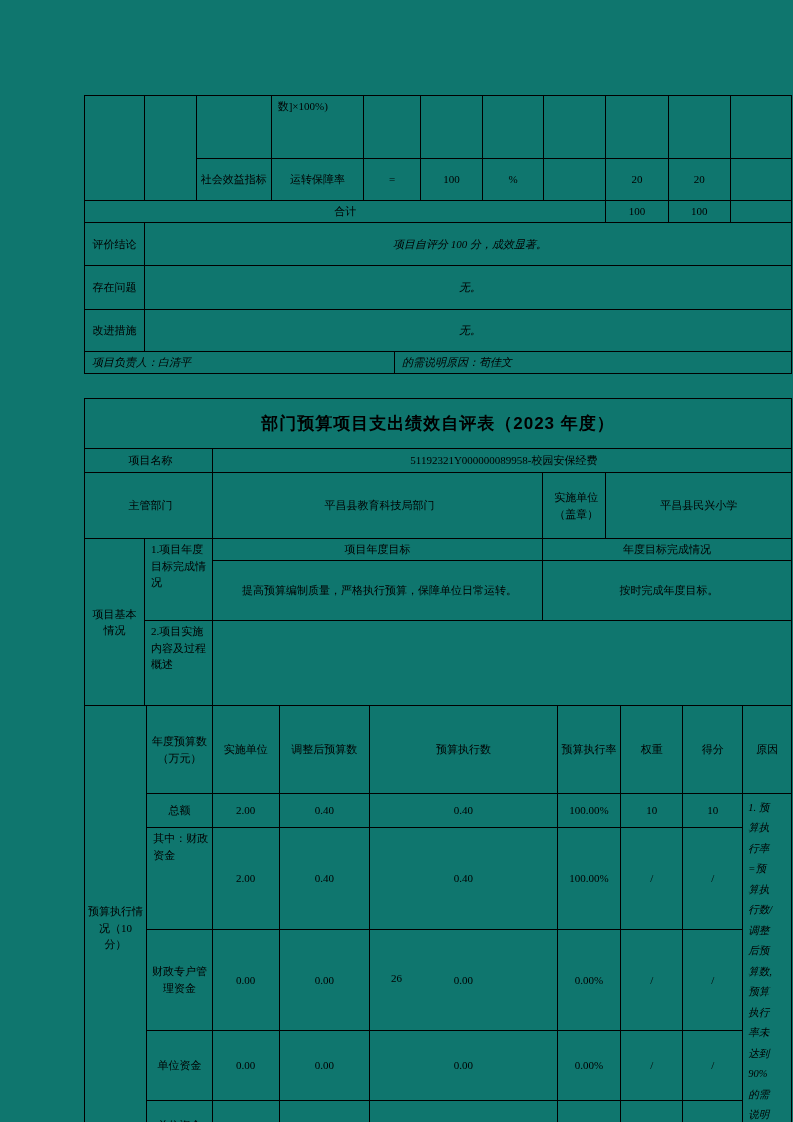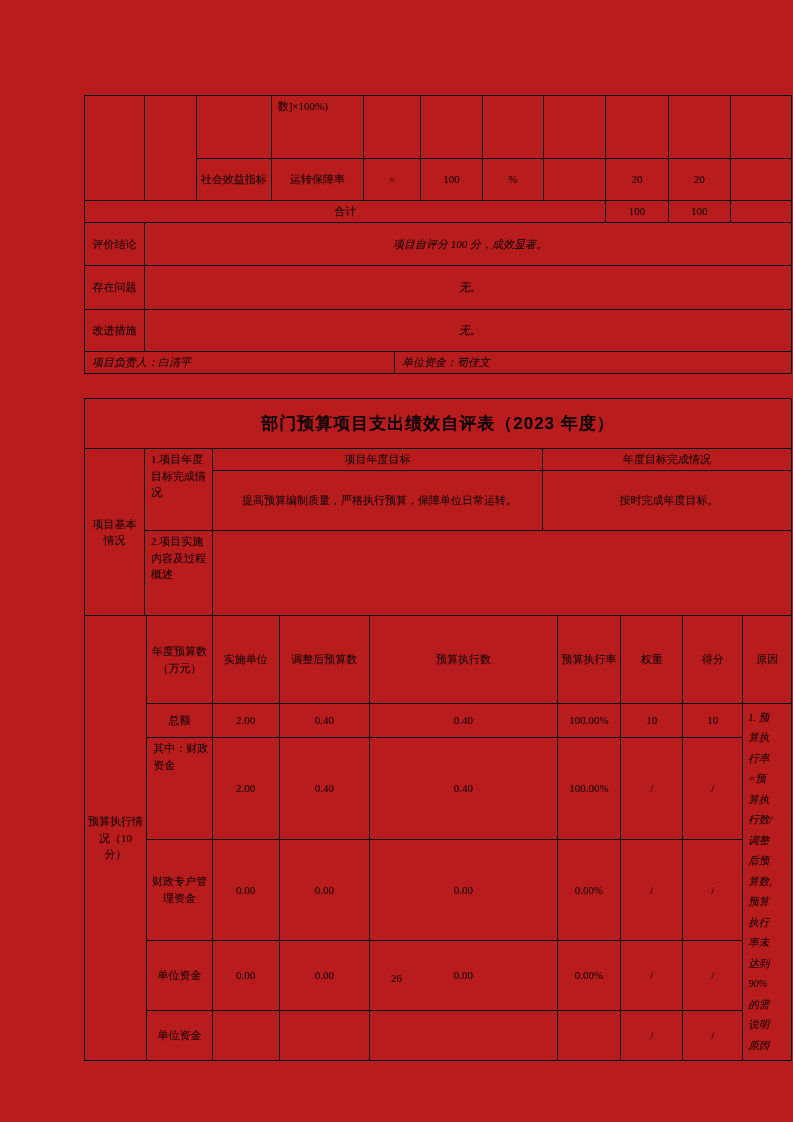--- a/index.html
+++ b/index.html
@@ -1,18 +1,18 @@
 <!DOCTYPE html>
 <html><head>
 <meta charset="utf-8">
 <style>
   * { margin:0; padding:0; box-sizing:border-box; }
   html,body { background:#888; }
   .page {
-    position:relative; width:793px; height:1122px; background:#b91c1c;
+    position:relative; width:793px; height:1122px; background:#0f766e;
     margin:0 auto; overflow:hidden;
     font-family:"Liberation Serif","DejaVu Serif",serif;
     color:#000; font-size:11px;
   }
   table { border-collapse:collapse; table-layout:fixed; width:708px; }
   td {
     border:1px solid #000; text-align:center; vertical-align:middle;
     font-size:11px; line-height:1.5; padding:1px 2px; word-break:break-all;
     overflow:hidden;
   }
@@ -93,38 +93,58 @@
         <td colspan="10" class="left italic">无。</td>
       </tr>
       <tr style="height:42px">
         <td>改进措施</td>
         <td colspan="10" class="left italic">无。</td>
       </tr>
       <tr style="height:21px">
         <td colspan="11" class="noborder-pad">
           <div class="leaders">
             <div class="l">项目负责人：白清平</div>
-            <div class="r">单位资金：荀佳文</div>
+            <div class="r">的需说明原因：荀佳文</div>
           </div>
         </td>
       </tr>
     </tbody>
       </table>
   </div>
 
   <div class="tbl-wrap" style="top:398px;">
 
     <table>
       <tbody>
           <tr style="height:50px">
         <td class="title-cell">部门预算项目支出绩效自评表（2023 年度）</td>
       </tr>
     </tbody>
       </table>
 
+    <table class="stacked">
+      <colgroup>
+        <col style="width:113px">
+          <col style="width:292px">
+          <col style="width:56px">
+          <col style="width:164px">
+      </colgroup>
+      <tbody>
+          <tr style="height:24px">
+        <td class="left">项目名称</td>
+        <td colspan="3" class="left">51192321Y000000089958-校园安保经费</td>
+      </tr>
+      <tr style="height:66px">
+        <td class="left">主管部门</td>
+        <td class="left">平昌县教育科技局部门</td>
+        <td class="left">实施单位（盖章）</td>
+        <td>平昌县民兴小学</td>
+      </tr>
+    </tbody>
+      </table>
 
     <table class="stacked">
       <colgroup>
         <col style="width:53px">
           <col style="width:60px">
           <col style="width:292px">
           <col style="width:220px">
       </colgroup>
       <tbody>
           <tr style="height:22px">

